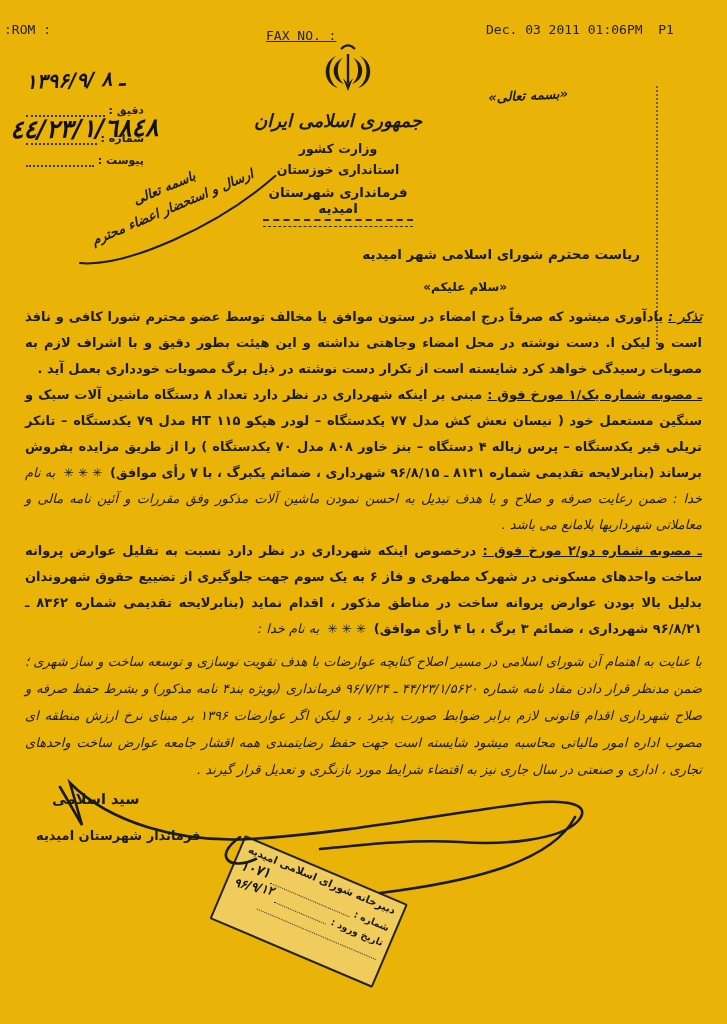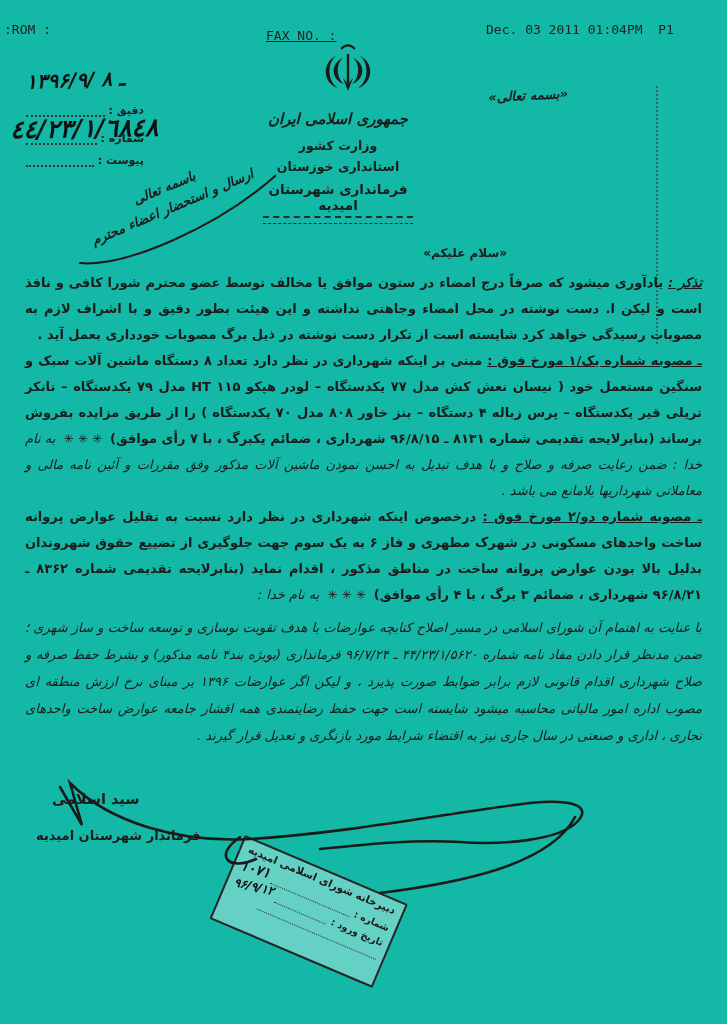--- a/index.html
+++ b/index.html
@@ -1,31 +1,31 @@
 <!DOCTYPE html>
 <html lang="fa"><head>
 <meta charset="utf-8">
 <style>
   html,body{margin:0;padding:0;background:#e8e8e8;}
-  .page{position:relative;width:727px;height:1024px;background:#14b8a6;overflow:hidden;
+  .page{position:relative;width:727px;height:1024px;background:#eab308;overflow:hidden;
         font-family:"DejaVu Sans",sans-serif;color:#1b1b1b;margin:0 auto;}
   
   .fax{position:absolute;font-family:"DejaVu Sans Mono","Liberation Mono",monospace;
        font-size:13px;color:#222;white-space:pre;}
   .fax-from{left:4px;top:22px;}
   .fax-no{left:266px;top:28px;text-decoration:underline;}
   .fax-ts{left:486px;top:22px;}
   .fax-vline{position:absolute;left:656px;top:86px;height:258px;width:0;
              border-left:2px dotted #444;opacity:.75;}
   
   .bismillah{position:absolute;left:468px;top:88px;width:120px;text-align:center;
              font-weight:bold;font-style:italic;font-size:13px;transform:rotate(-3deg);}
   .emblem{position:absolute;left:318px;top:36px;}
   .lh-col{position:absolute;left:250px;top:110px;width:176px;text-align:center;}
-  .lh-country{font-size:15px;font-weight:bold;font-style:italic;margin-bottom:10px;}
+  .lh-country{font-size:18px;font-weight:bold;font-style:italic;margin-bottom:10px;}
   .lh-line{font-size:12.5px;font-weight:bold;margin-top:6px;}
   .lh-office{font-size:13.5px;font-weight:bold;margin-top:7px;}
   .lh-underline{margin:3px auto 0;width:150px;height:5px;
       border-top:2px dashed #2a2a2a;border-bottom:1px dashed #2a2a2a;}
   
   .meta{position:absolute;left:14px;top:66px;width:200px;direction:rtl;}
   .hw{font-style:italic;font-weight:bold;letter-spacing:2px;color:#111;}
   .hw-date{position:absolute;left:12px;top:2px;font-size:20px;transform:rotate(-2deg);direction:ltr;white-space:nowrap;}
   .hw-num{position:absolute;left:-4px;top:48px;font-size:25px;transform:rotate(-1deg);direction:ltr;white-space:nowrap;z-index:2;}
   .meta-row{position:absolute;right:70px;display:flex;direction:rtl;align-items:flex-end;width:118px;font-size:11px;font-weight:bold;}
@@ -63,21 +63,21 @@
   .stamp .shw2{font-size:12px;direction:ltr;display:inline-block;transform:rotate(-10deg);white-space:nowrap;}
   .stamp .slast{margin-top:4px;border-bottom:1px dotted #333;height:8px;width:80%;}
 </style>
 </head>
 <body>
 
 <div class="page">
 
   <span class="fax fax-from">:ROM :</span>
   <span class="fax fax-no">FAX NO. :</span>
-  <span class="fax fax-ts">Dec. 03 2011 01:04PM  P1</span>
+  <span class="fax fax-ts">Dec. 03 2011 01:06PM  P1</span>
   <div class="fax-vline"></div>
 
   <div class="bismillah">«بسمه تعالی»</div>
 
   <div class="emblem">
     <svg width="60" height="74" viewBox="0 0 60 60" fill="none" stroke="#1b1b1b">
       <path d="M23 6 q7 -7 14 0" stroke-width="2.2" fill="none"></path>
       <path d="M30 11 L30 40" stroke-width="2.4"></path>
       <path d="M30 48 L25 35 L30 41 L35 35 Z" fill="#1b1b1b" stroke="none"></path>
       <path d="M25 15 C18 20 18 35 26 41 C13 37 12 20 25 15 Z" fill="#1b1b1b" stroke="none"></path>
@@ -114,20 +114,21 @@
 
   <div class="hw-note">
     <div class="l1">باسمه تعالی</div>
     <div class="l2">ارسال و استحضار اعضاء محترم</div>
     <svg width="230" height="30" viewBox="0 0 230 30">
       <path d="M8 8 C50 30 150 28 222 4" stroke="#1b1b1b" stroke-width="2" fill="none" stroke-linecap="round"></path>
     </svg>
   </div>
 
   <div class="body">
+    <div class="addressee">ریاست محترم شورای اسلامی شهر امیدیه</div>
     <div class="salaam">«سلام علیکم»</div>
 
 
     <p class="par"><span class="u" style="font-style:italic;">تذکر :</span><span> یادآوری میشود که صرفاً درج امضاء در ستون موافق یا مخالف توسط عضو محترم شورا کافی و نافذ است و لیکن ا. دست نوشته در محل امضاء وجاهتی نداشته و این هیئت بطور دقیق و با اشراف لازم به مصوبات رسیدگی خواهد کرد شایسته است از تکرار دست نوشته در ذیل برگ مصوبات خودداری بعمل آید .</span></p>
 
     <p class="par mt10"><span class="u">ـ مصوبه شماره یک/۱ مورخ فوق :</span><span> مبنی بر اینکه شهرداری در نظر دارد تعداد ۸ دستگاه ماشین آلات سبک و سنگین مستعمل خود ( نیسان نعش کش مدل ۷۷ یکدستگاه – لودر هپکو HT ۱۱۵ مدل ۷۹ یکدستگاه – تانکر تریلی قیر یکدستگاه – پرس زباله ۴ دستگاه – بنز خاور ۸۰۸ مدل ۷۰ یکدستگاه ) را از طریق مزایده بفروش برساند (بنابرلایحه تقدیمی شماره ۸۱۳۱ ـ ۹۶/۸/۱۵ شهرداری ، ضمائم یکبرگ ، با ۷ رأی موافق)</span><span class="stars">✳ ✳ ✳</span><span class="it">به نام خدا : ضمن رعایت صرفه و صلاح و با هدف تبدیل به احسن نمودن ماشین آلات مذکور وفق مقررات و آئین نامه مالی و معاملاتی شهرداریها بلامانع می باشد .</span></p>
 
     <p class="par mt12"><span class="u">ـ مصوبه شماره دو/۲ مورخ فوق :</span><span> درخصوص اینکه شهرداری در نظر دارد نسبت به تقلیل عوارض پروانه ساخت واحدهای مسکونی در شهرک مطهری و فاز ۶ به یک سوم جهت جلوگیری از تضییع حقوق شهروندان بدلیل بالا بودن عوارض پروانه ساخت در مناطق مذکور ، اقدام نماید (بنابرلایحه تقدیمی شماره ۸۳۶۲ ـ ۹۶/۸/۲۱ شهرداری ، ضمائم ۳ برگ ، با ۴ رأی موافق)</span><span class="stars">✳ ✳ ✳</span><span class="it">به نام خدا :</span></p>
 
     <p class="verdict2">با عنایت به اهتمام آن شورای اسلامی در مسیر اصلاح کتابچه عوارضات با هدف تقویت نوسازی و توسعه ساخت و ساز شهری ؛ ضمن مدنظر قرار دادن مفاد نامه شماره ۴۴/۲۳/۱/۵۶۲۰ ـ ۹۶/۷/۲۴ فرمانداری (بویژه بند۴ نامه مذکور) و بشرط حفظ صرفه و صلاح شهرداری اقدام قانونی لازم برابر ضوابط صورت پذیرد ، و لیکن اگر عوارضات ۱۳۹۶ بر مبنای نرخ ارزش منطقه ای مصوب اداره امور مالیاتی محاسبه میشود شایسته است جهت حفظ رضایتمندی همه اقشار جامعه عوارض ساخت واحدهای تجاری ، اداری و صنعتی در سال جاری نیز به اقتضاء شرایط مورد بازنگری و تعدیل قرار گیرند .</p>

